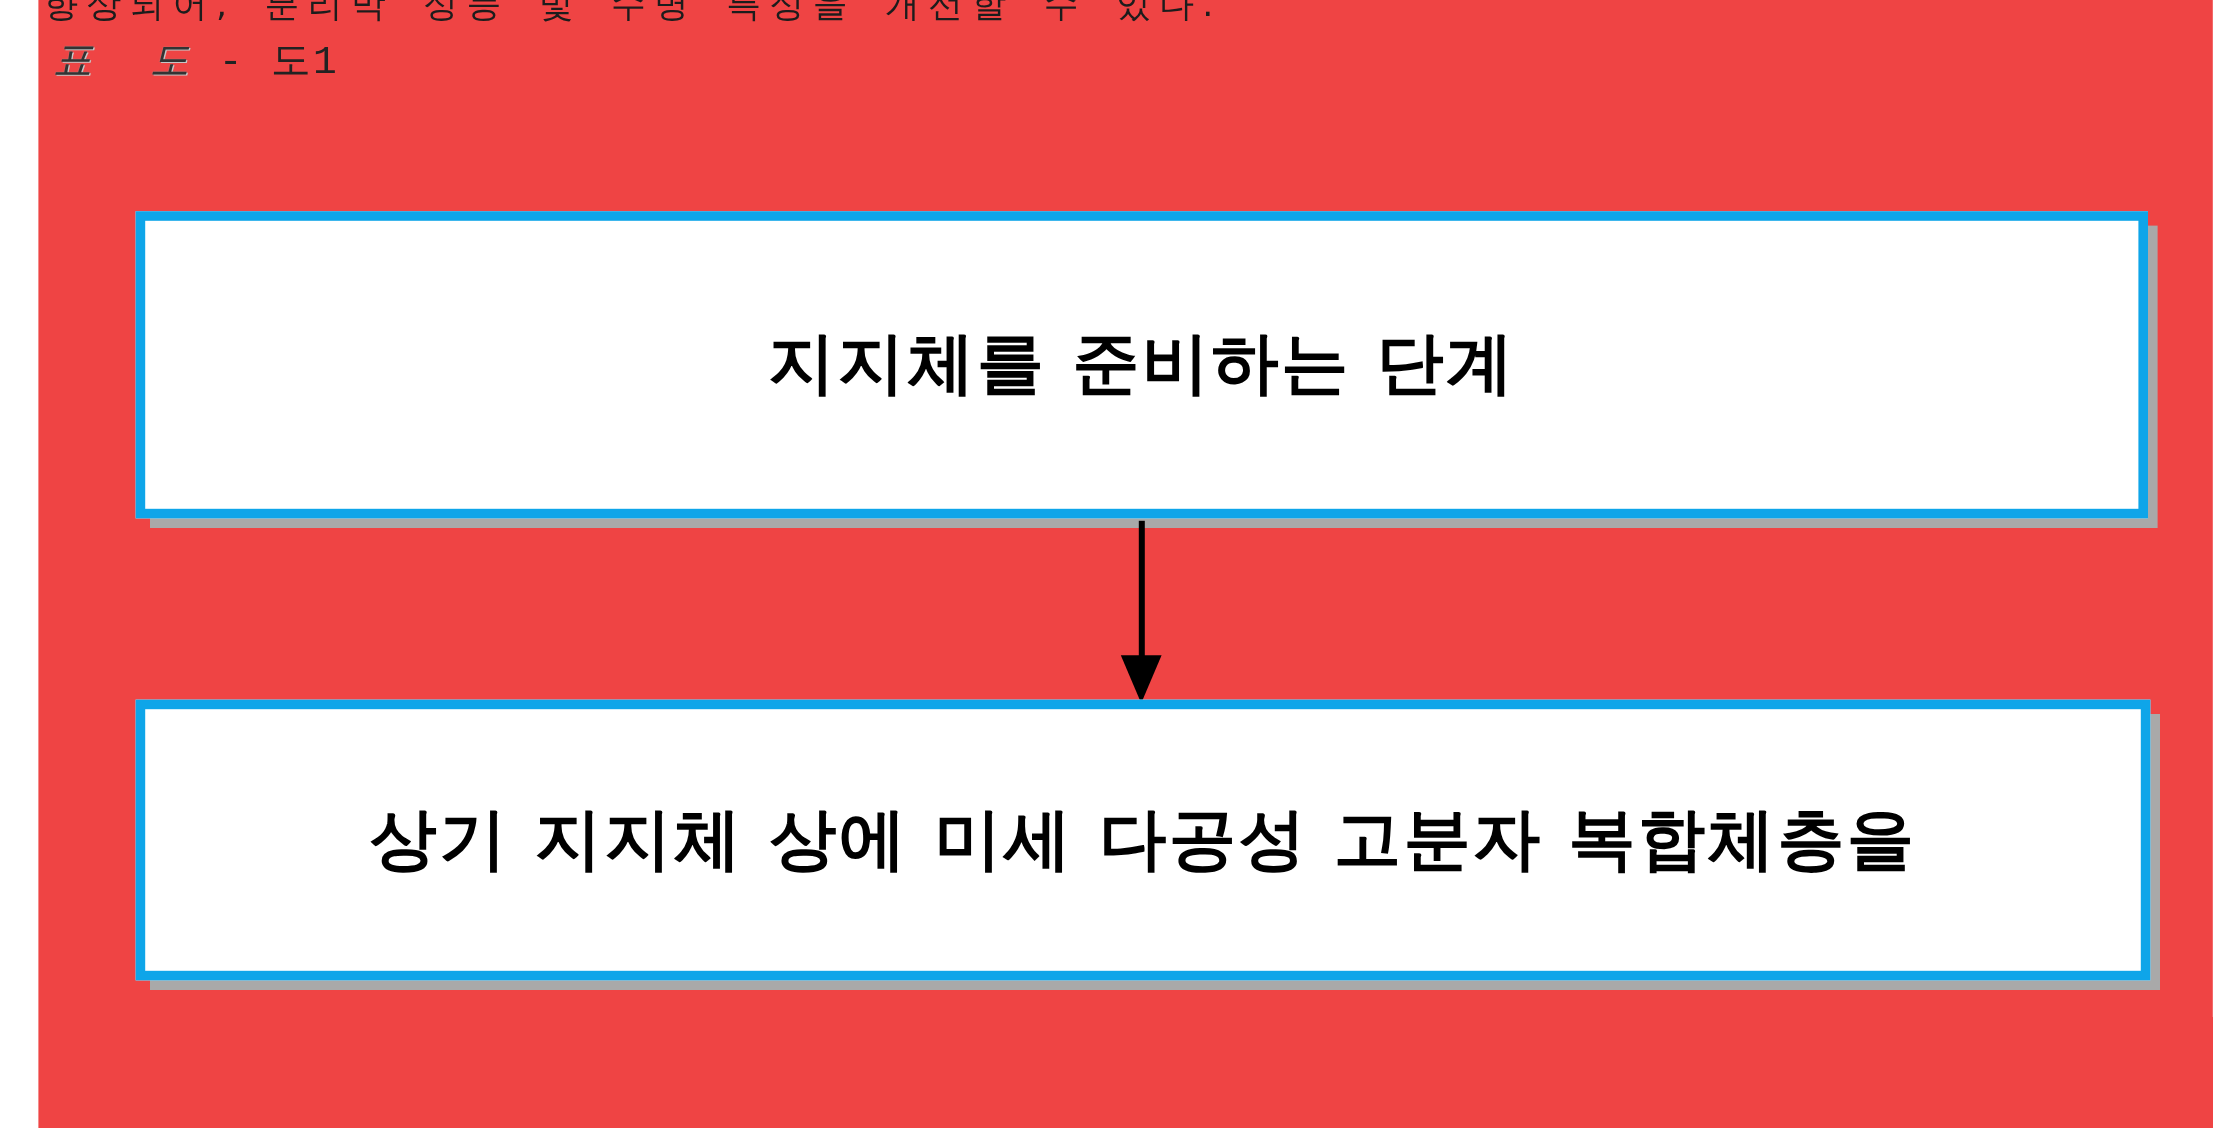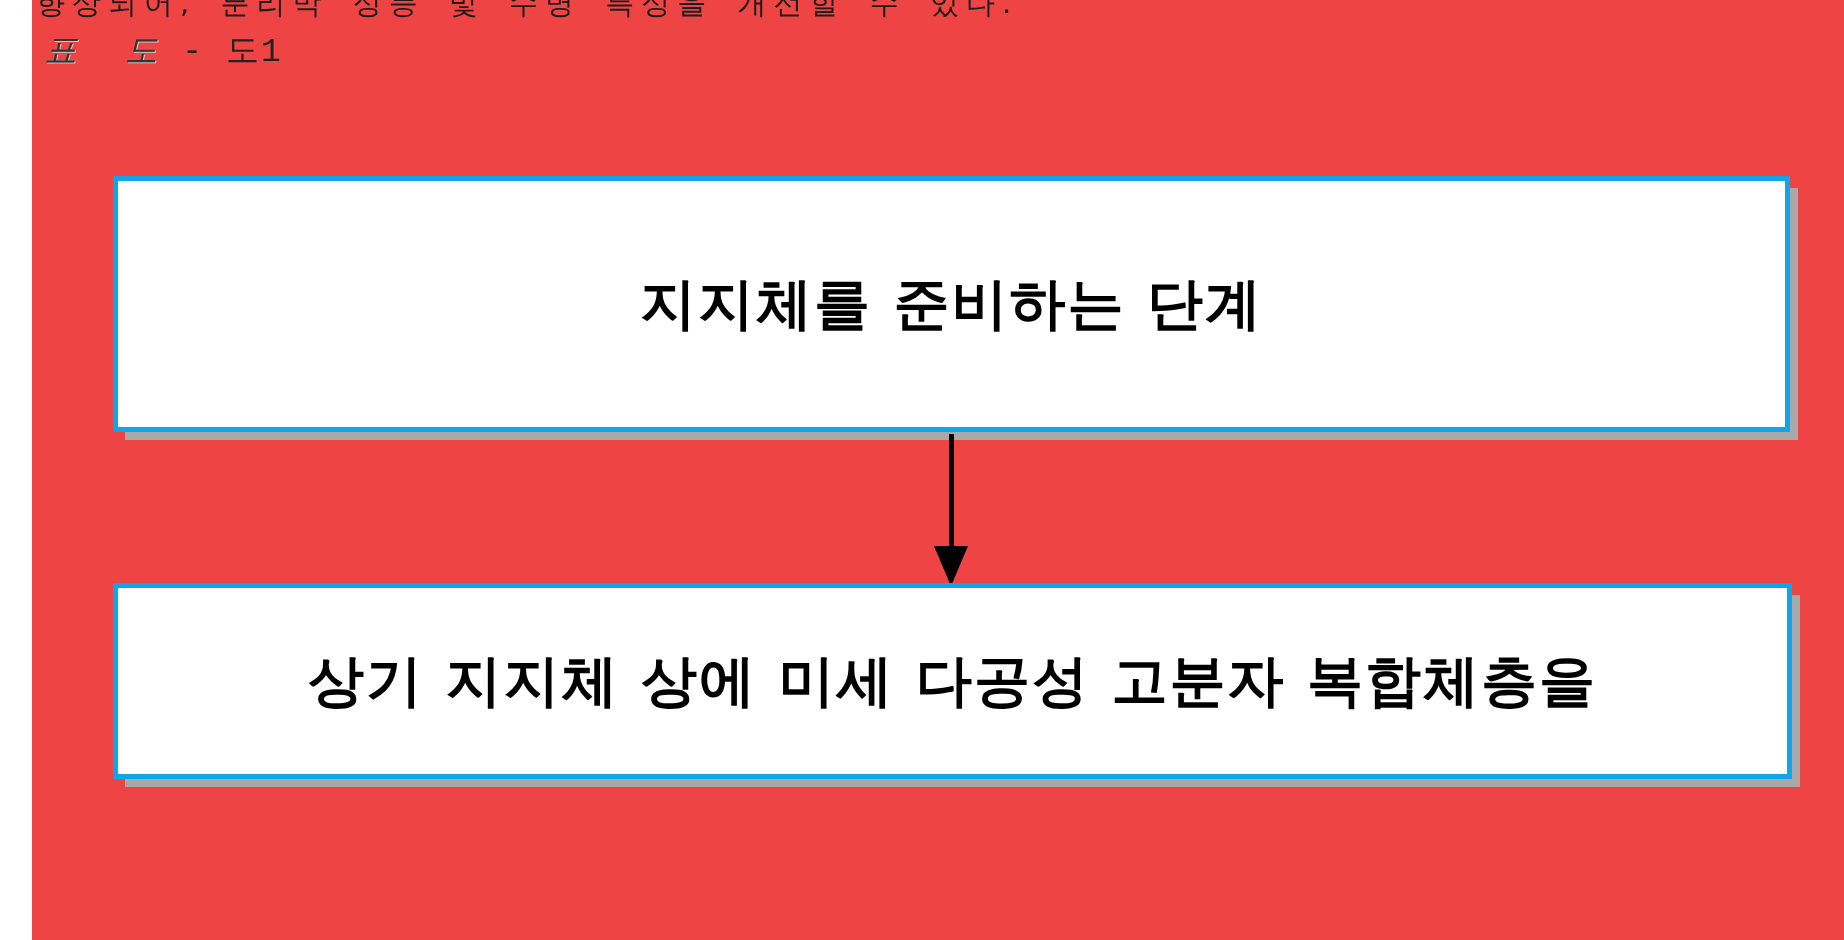--- a/index.html
+++ b/index.html
@@ -53,42 +53,42 @@
     letter-spacing: 2px;
     color: #222222;
   }
 
   
   .flow-box {
     position: absolute;
     left: 81px;
     box-sizing: border-box;
     background: #ffffff;
-    border: 5px solid #0ea5e9;
+    border: 8px solid #0ea5e9;
     box-shadow: 10px 10px 0 -2px #a9a9a9;
     display: flex;
     flex-direction: column;
     align-items: center;
     justify-content: center;
     text-align: center;
     font-weight: bold;
     font-size: 56px;
     letter-spacing: 2px;
     line-height: 1.5;
     color: #000000;
   }
   .box1 {
     top: 176px;
     width: 1677px;
     height: 256px;
   }
   .box2 {
     top: 583px;
     width: 1679px;
-    height: 196px;
+    height: 234px;
   }
 
   
   .arrow-line {
     position: absolute;
     left: 917px;
     top: 434px;
     width: 5px;
     height: 116px;
     background: #000000;

